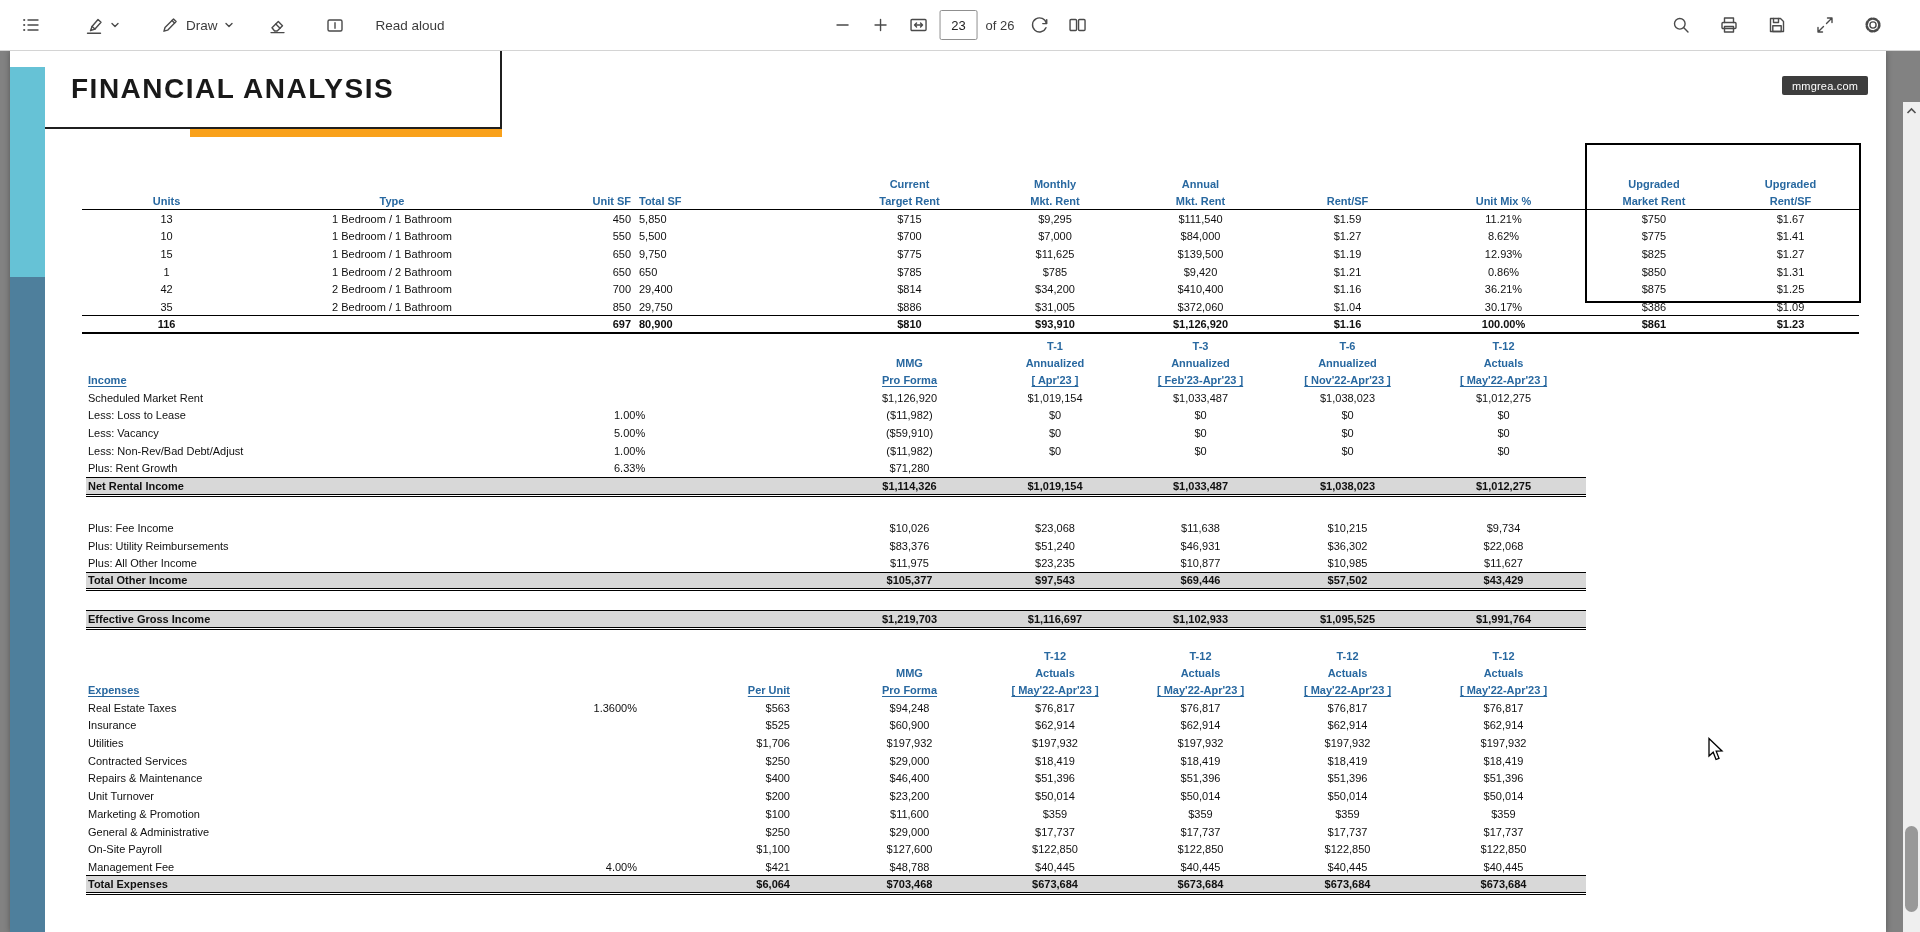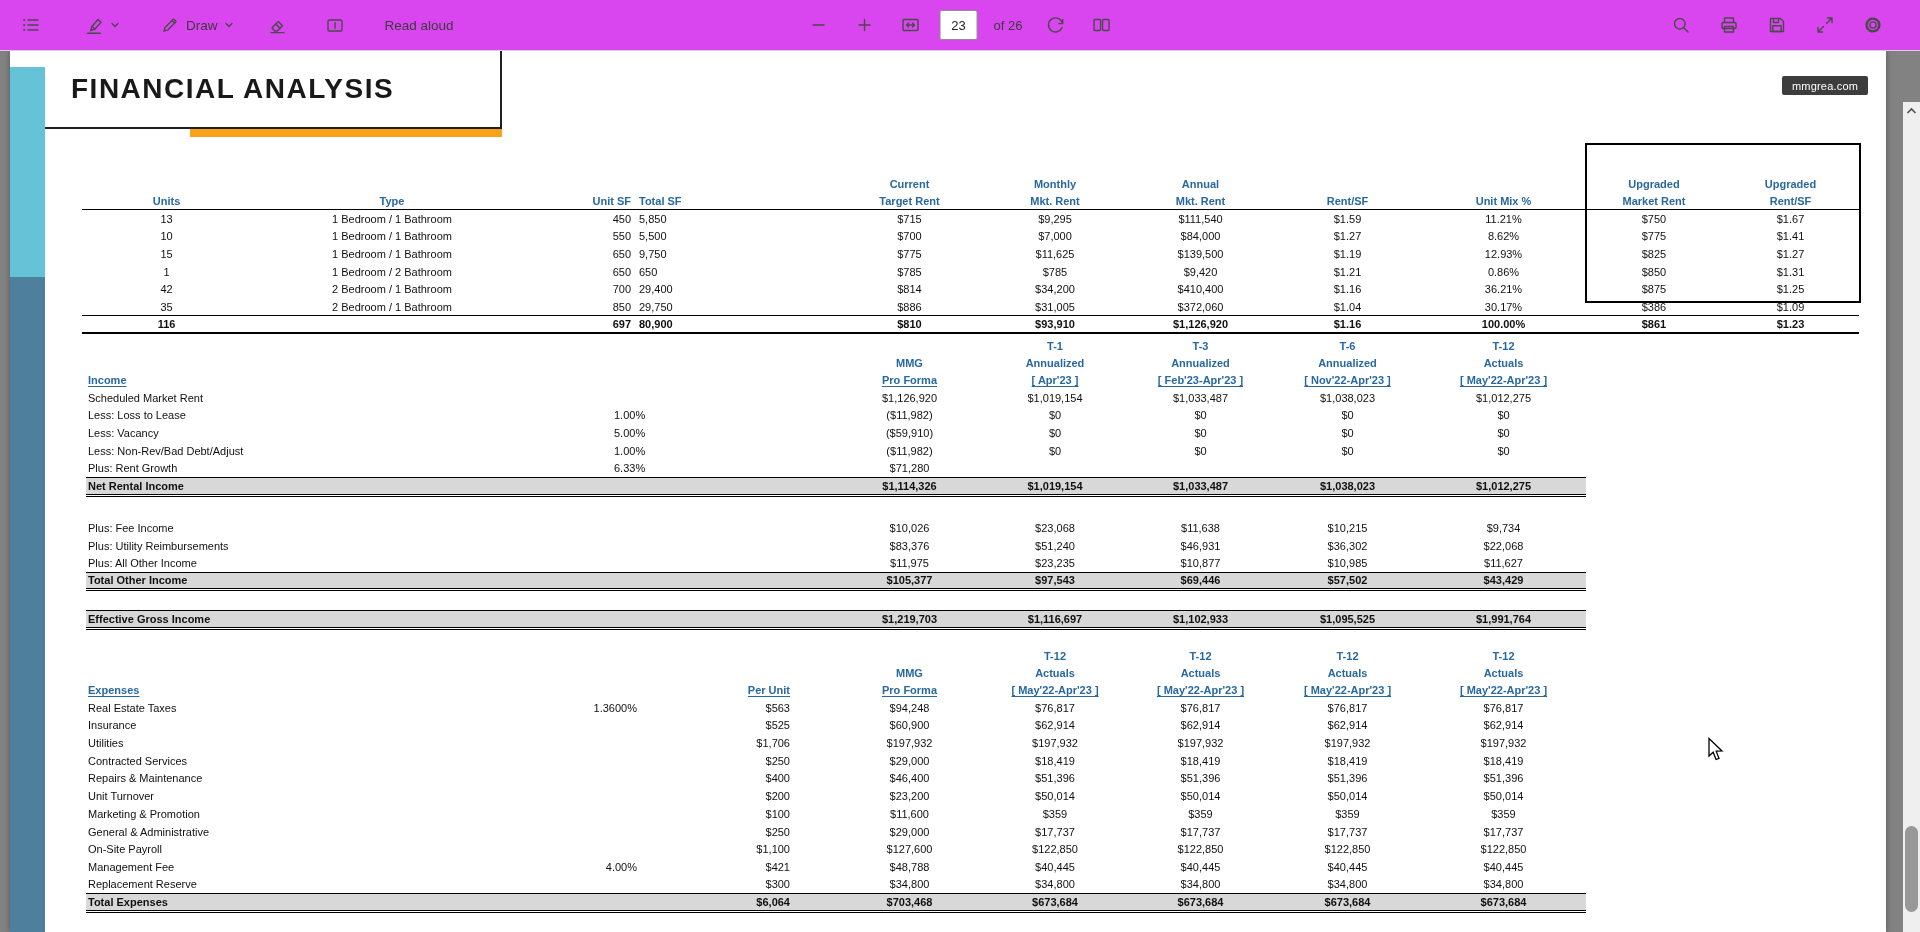--- a/index.html
+++ b/index.html
@@ -1,35 +1,35 @@
 <!DOCTYPE html>
 <html style="--header-blue: #2868a0; --accent-orange: #f9a11b; --teal-bar: #66c2d6; --slate-bar: #4e7f9c; --total-row-bg: #d8d8d8;"><head>
 <meta charset="utf-8">
 <style>
   *{margin:0;padding:0;box-sizing:border-box;}
   html,body{width:1920px;height:932px;overflow:hidden;background:#828282;
     font-family:"Liberation Sans","DejaVu Sans",sans-serif;}
 
   
-  .toolbar{position:absolute;left:0;top:0;width:1920px;height:51px;background:#d946ef;
+  .toolbar{position:absolute;left:0;top:0;width:1920px;height:51px;background:#ffffff;
     border-bottom:1px solid #d4d4d4;z-index:30;}
   .tb-left{position:absolute;left:0;top:0;height:50px;display:flex;align-items:center;}
   .tb-center{position:absolute;left:50%;top:0;transform:translateX(-50%);height:50px;
-    display:flex;align-items:center;gap:12px;}
+    display:flex;align-items:center;gap:4px;}
   .tb-right{position:absolute;right:30px;top:0;height:50px;display:flex;align-items:center;gap:14px;}
   .tbtn{display:inline-flex;align-items:center;justify-content:center;gap:6px;height:36px;
     min-width:34px;padding:0 6px;background:transparent;border:none;border-radius:4px;
     color:#3c3c3c;font-size:13.5px;font-family:inherit;cursor:default;}
   .tbtn svg{display:block;}
   .icon{stroke:#4a4a4a;fill:none;stroke-width:1.4;stroke-linecap:round;stroke-linejoin:round;}
   .page-input{width:38px;height:30px;border:1px solid #8f8f8f;border-radius:2px;background:#fff;
     text-align:center;font-size:13px;font-family:inherit;color:#222;}
   .of-label{font-size:13px;color:#3c3c3c;margin:0 4px;white-space:nowrap;}
   .ml14{margin-left:14px}.ml30{margin-left:30px}.ml28{margin-left:28px}
-  .ml20{margin-left:20px}.ml24{margin-left:24px}.ml22{margin-left:27px}
+  .ml20{margin-left:20px}.ml24{margin-left:24px}.ml22{margin-left:18px}
 
   
   .viewer{position:absolute;left:0;top:51px;width:1920px;height:881px;background:#828282;}
   .page{position:absolute;left:10px;top:0;width:1876px;height:881px;background:#ffffff;
     box-shadow:0 0 6px rgba(0,0,0,.35);}
 
   .strip-teal{position:absolute;left:0;top:16px;width:35px;height:210px;background:var(--teal-bar,#66c2d6);}
   .strip-slate{position:absolute;left:0;top:226px;width:35px;height:655px;background:var(--slate-bar,#4e7f9c);}
   .title-box{position:absolute;left:35px;top:0;width:457px;height:78px;background:#fff;
     border-right:2px solid #1f1f1f;border-bottom:2px solid #1f1f1f;
@@ -629,30 +629,20 @@
           <tr>
             <td>Management Fee</td>
             <td>4.00%</td>
             <td>$421</td>
             <td>$48,788</td>
             <td>$40,445</td>
             <td>$40,445</td>
             <td>$40,445</td>
             <td>$40,445</td>
           </tr>
-          <tr>
-            <td>Replacement Reserve</td>
-            <td></td>
-            <td>$300</td>
-            <td>$34,800</td>
-            <td>$34,800</td>
-            <td>$34,800</td>
-            <td>$34,800</td>
-            <td>$34,800</td>
-          </tr>
           <tr class="total">
             <td>Total Expenses</td>
             <td></td>
             <td>$6,064</td>
             <td>$703,468</td>
             <td>$673,684</td>
             <td>$673,684</td>
             <td>$673,684</td>
             <td>$673,684</td>
           </tr>

